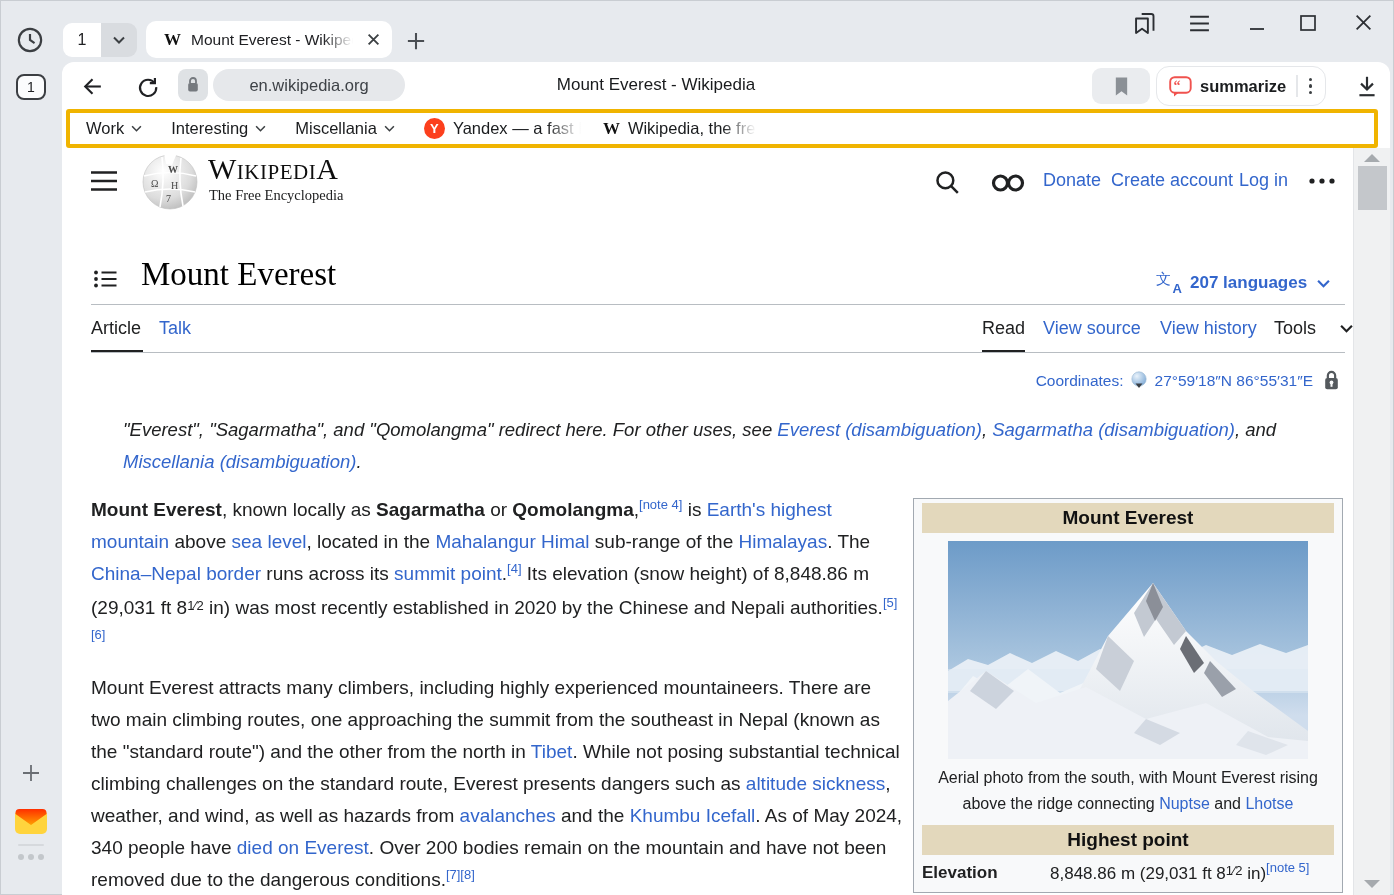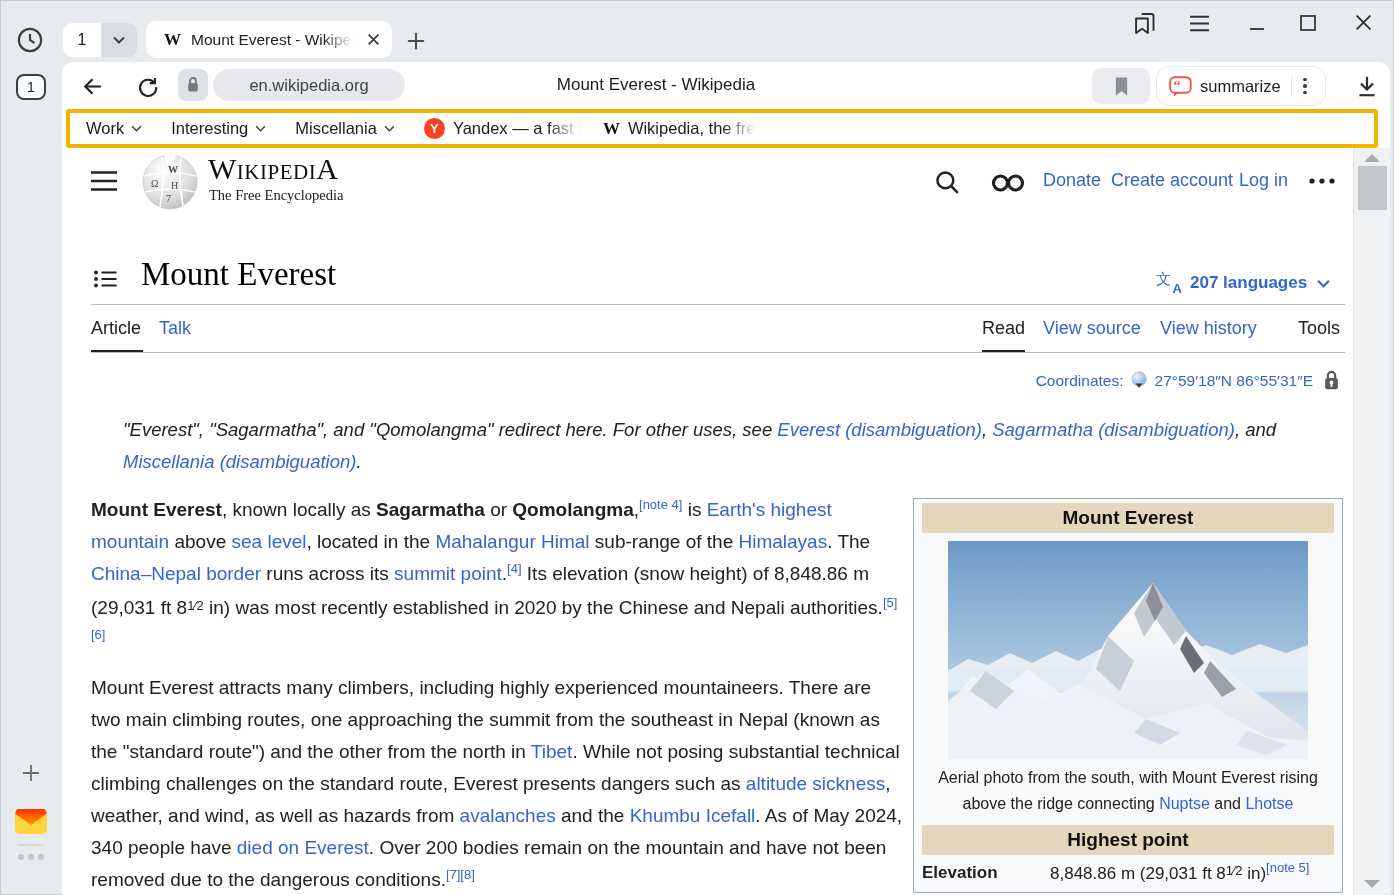--- a/index.html
+++ b/index.html
@@ -30,21 +30,21 @@
   
   .main { position:absolute; left:62px; top:62px; width:1328px; height:833px; background:#fff; border-radius:12px 12px 0 0; }
 
   
   .chip { position:absolute; border-radius:8px; display:flex; align-items:center; justify-content:center; }
   .lockchip { left:116px; top:7px; width:30px; height:32px; background:#dfe2e5; }
   .domainchip { left:151px; top:7px; width:192px; height:32px; background:#e6e8eb; font-size:16.5px; color:#3e4247;border-radius:16px; }
   .pagetitle { position:absolute; left:394px; top:13px; width:400px; text-align:center; font-size:17px; color:#191b1d; }
   .bmbtn { position:absolute; left:1030px; top:6px; width:58px; height:36px; background:#eaecef; border-radius:9px; display:flex; align-items:center; justify-content:center; }
   .sumpill { position:absolute; left:1094px; top:4px; width:170px; height:40px; border:1.5px solid #e5e7ea; border-radius:13px; background:#fff; display:flex; align-items:center; padding-left:12px; }
-  .sumpill .lbl { font-size:16.5px; color:#1b1d1f; margin-left:8px; }
+  .sumpill .lbl { font-size:16.5px; color:#1b1d1f; margin-left:8px;font-weight:bold; }
   .sumpill .div { width:1.5px; height:22px; background:#e5e7ea; margin-left:10px; }
   .kebab { display:flex; flex-direction:column; gap:3px; margin-left:11px; }
   .kebab i { width:3.5px; height:3.5px; border-radius:50%; background:#3c4043; }
 
   
   .bmbar { position:absolute; left:4px; top:47px; width:1312px; height:39px; border:4px solid #f0b400; border-radius:3px; background:#fff; display:flex; align-items:center; padding-left:16px; }
   .bmitem { display:flex; align-items:center; gap:7px; margin-right:29px; font-size:16.5px; color:#1a1c1e; }
   .bmlink { position:relative; display:flex; align-items:center; gap:8px; margin-right:22px; font-size:16.5px; color:#1a1c1e; }
   .bmlink .txt { position:relative; width:128px; overflow:hidden; white-space:nowrap; }
   .bmlink .txt::after { content:''; position:absolute; right:0; top:0; bottom:0; width:34px; background:linear-gradient(90deg, rgba(255,255,255,0), #fff); }
@@ -330,21 +330,21 @@
             <path d="M1 1.5l5 5 5-5"></path>
           </svg>
       </div>
       <div class="hr" style="top:156px;"></div>
 
       <div class="vtab dark" style="left:29px;">Article</div>
       <div class="vtab blue" style="left:97px;">Talk</div>
       <div class="vtab dark" style="left:920px;">Read</div>
       <div class="vtab blue" style="left:981px;">View source</div>
       <div class="vtab blue" style="left:1098px;">View history</div>
-      <div class="vtab dark" style="left:1212px;display:flex;align-items:center;gap:24px;margin-left:24px;">
+      <div class="vtab dark" style="left:1212px;display:flex;align-items:center;gap:24px;">
         <span>Tools</span>
         <svg width="13" height="9" viewBox="0 0 12 8" fill="none" stroke="#202122" stroke-width="2">
             <path d="M1 1.5l5 5 5-5"></path>
           </svg>
       </div>
       <div class="activebar" style="left:29px;width:52px;"></div>
       <div class="activebar" style="left:920px;width:43px;"></div>
       <div class="hr" style="top:204px;"></div>
 
       <div class="coords">

